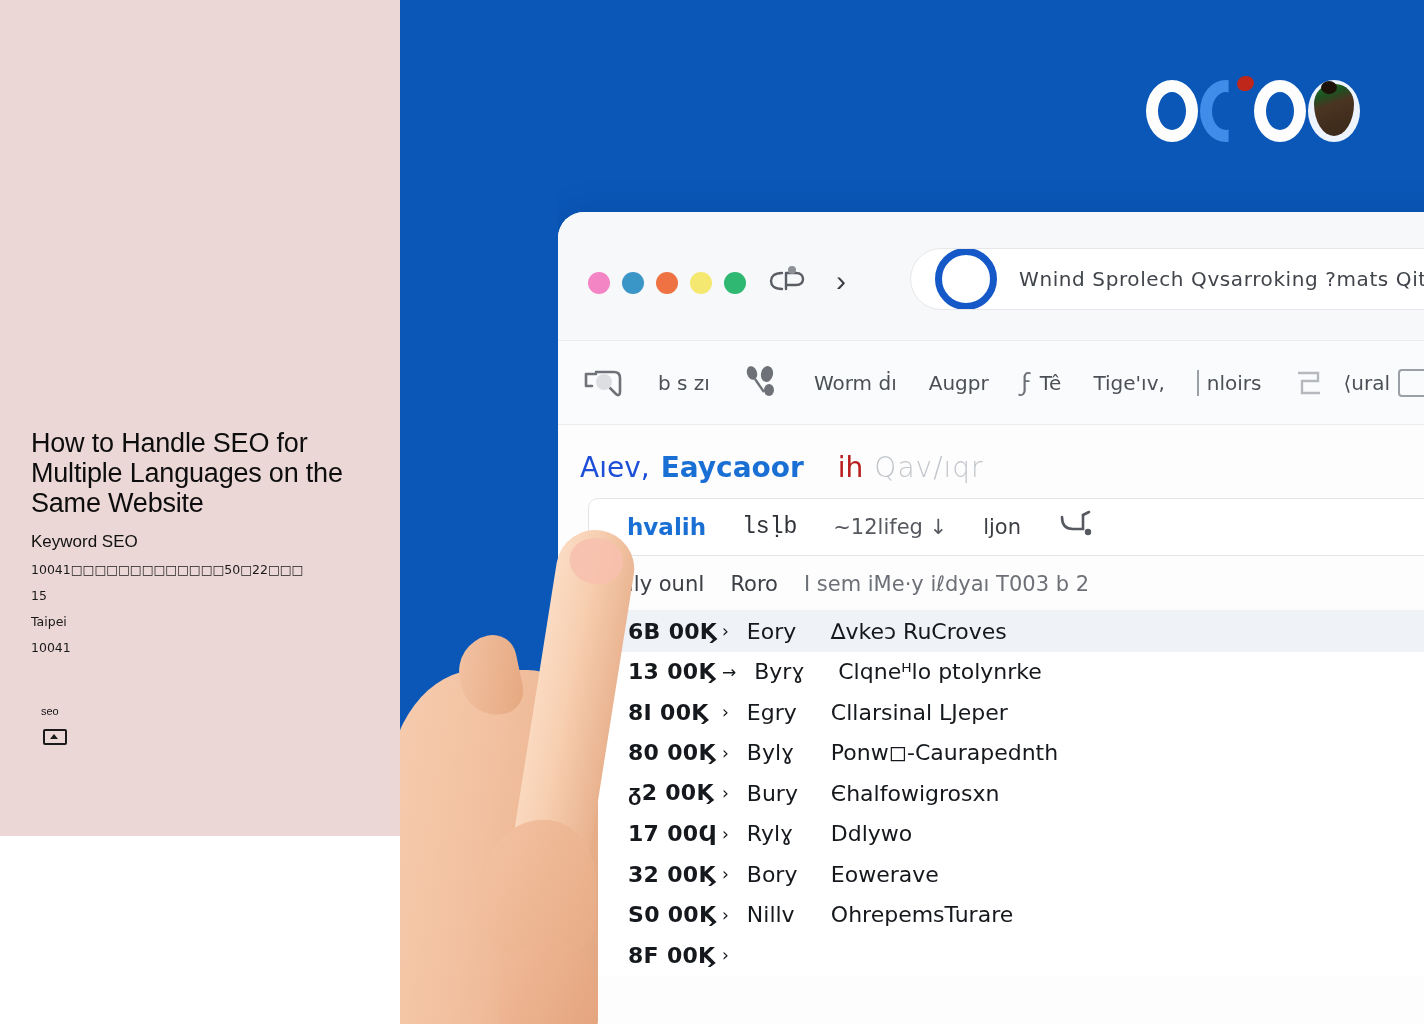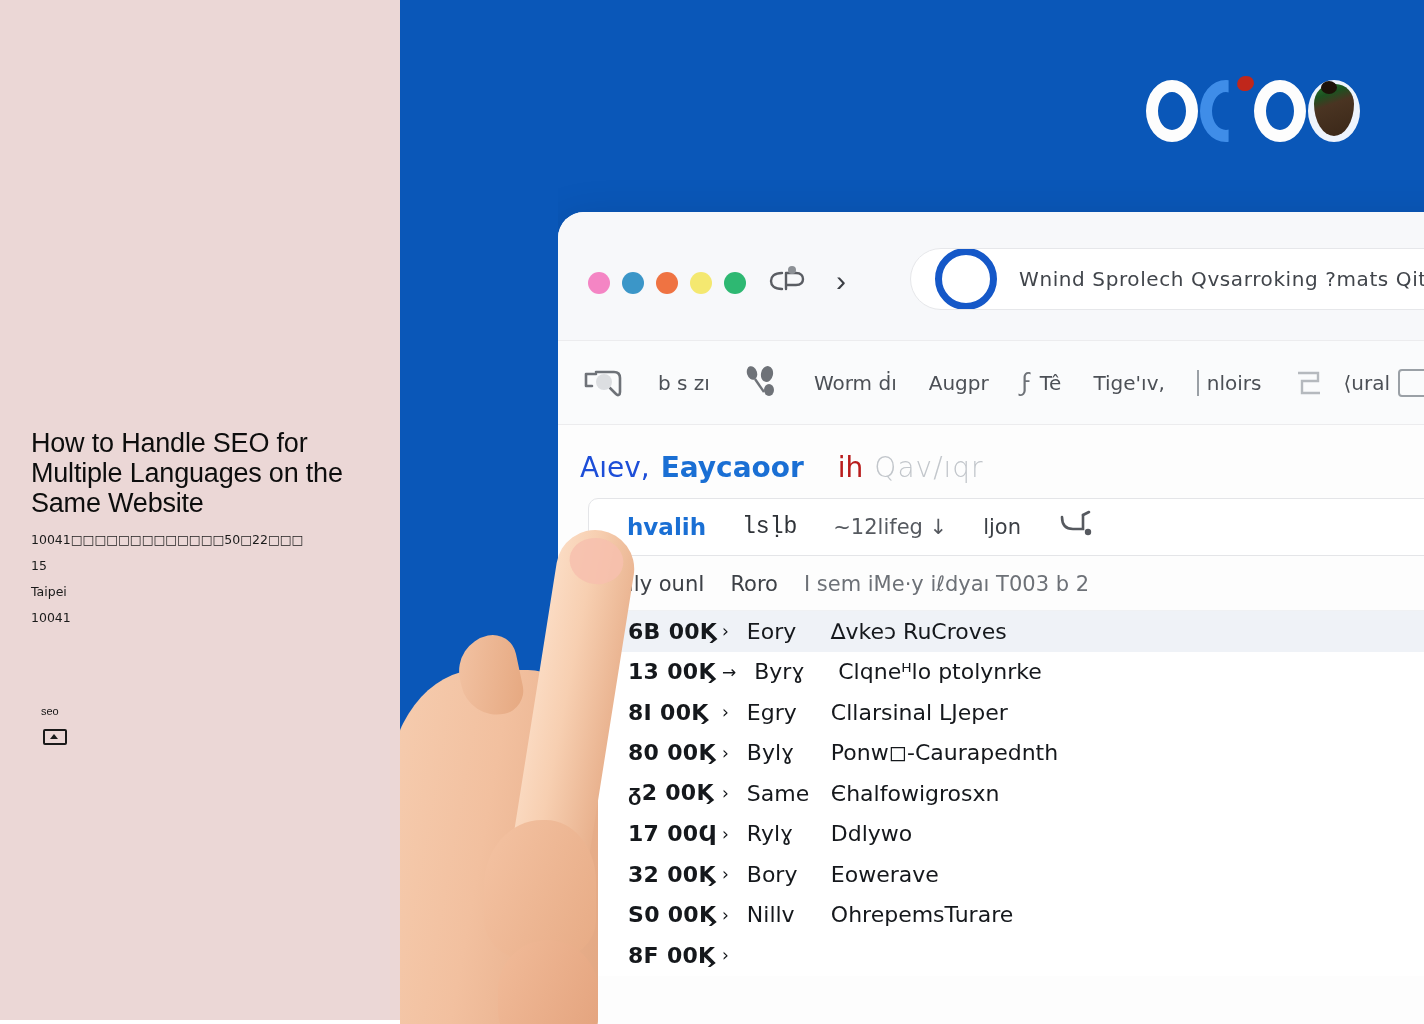--- a/index.html
+++ b/index.html
@@ -6,21 +6,21 @@
   html,body{margin:0;padding:0;}
   body{
     width:1424px;height:1024px;overflow:hidden;
     font-family:"Liberation Sans","DejaVu Sans",sans-serif;
     background:#ffffff;
   }
   .page{position:relative;width:1424px;height:1024px;overflow:hidden;}
 
   
   .left-panel{
-    position:absolute;left:0;top:0;width:400px;height:1020px;
+    position:absolute;left:0;top:0;width:400px;height:836px;
     background:#ebd7d6;
   }
   .left-inner{position:absolute;left:31px;top:428px;width:360px;}
   .article-title{
     font-size:27px;line-height:30px;color:#0d0d0d;font-weight:400;
     letter-spacing:-0.2px;margin:0 0 14px 0;max-width:348px;
   }
   .kw-heading{
     font-size:17px;line-height:20px;color:#111;margin:0 0 10px 0;font-weight:400;
   }
@@ -204,20 +204,21 @@
   }
 </style>
 </head>
 <body>
 
 <div class="page">
 
   <div class="left-panel">
     <div class="left-inner">
       <h1 class="article-title">How to Handle SEO for Multiple Languages on the Same Website</h1>
+      <div class="kw-heading">Keyword SEO</div>
       <div class="meta-line">10041□□□□□□□□□□□□□50□22□□□</div>
       <div class="meta-line">15</div>
       <div class="meta-line">Taipei</div>
       <div class="meta-line">10041</div>
     </div>
     <div class="seo-tag">seo</div>
     <div class="seo-glyph"></div>
   </div>
 
   <div class="stage">
@@ -362,21 +363,21 @@
         </div>
         <div class="row">
           <span class="cell-num">80 00Ϗ</span>
           <span class="cell-arrow">›</span>
           <span class="cell-tag">Bylɣ</span>
           <span class="cell-txt">Ponw◻‑Caurapednth</span>
         </div>
         <div class="row">
           <span class="cell-num">ᵹ2 00Ϗ</span>
           <span class="cell-arrow">›</span>
-          <span class="cell-tag">Same</span>
+          <span class="cell-tag">Bury</span>
           <span class="cell-txt">Єhalfowigrosxn</span>
         </div>
         <div class="row">
           <span class="cell-num">17 00Ϥ</span>
           <span class="cell-arrow">›</span>
           <span class="cell-tag">Rylɣ</span>
           <span class="cell-txt">Ddlywo</span>
         </div>
         <div class="row">
           <span class="cell-num">32 00Ϗ</span>

